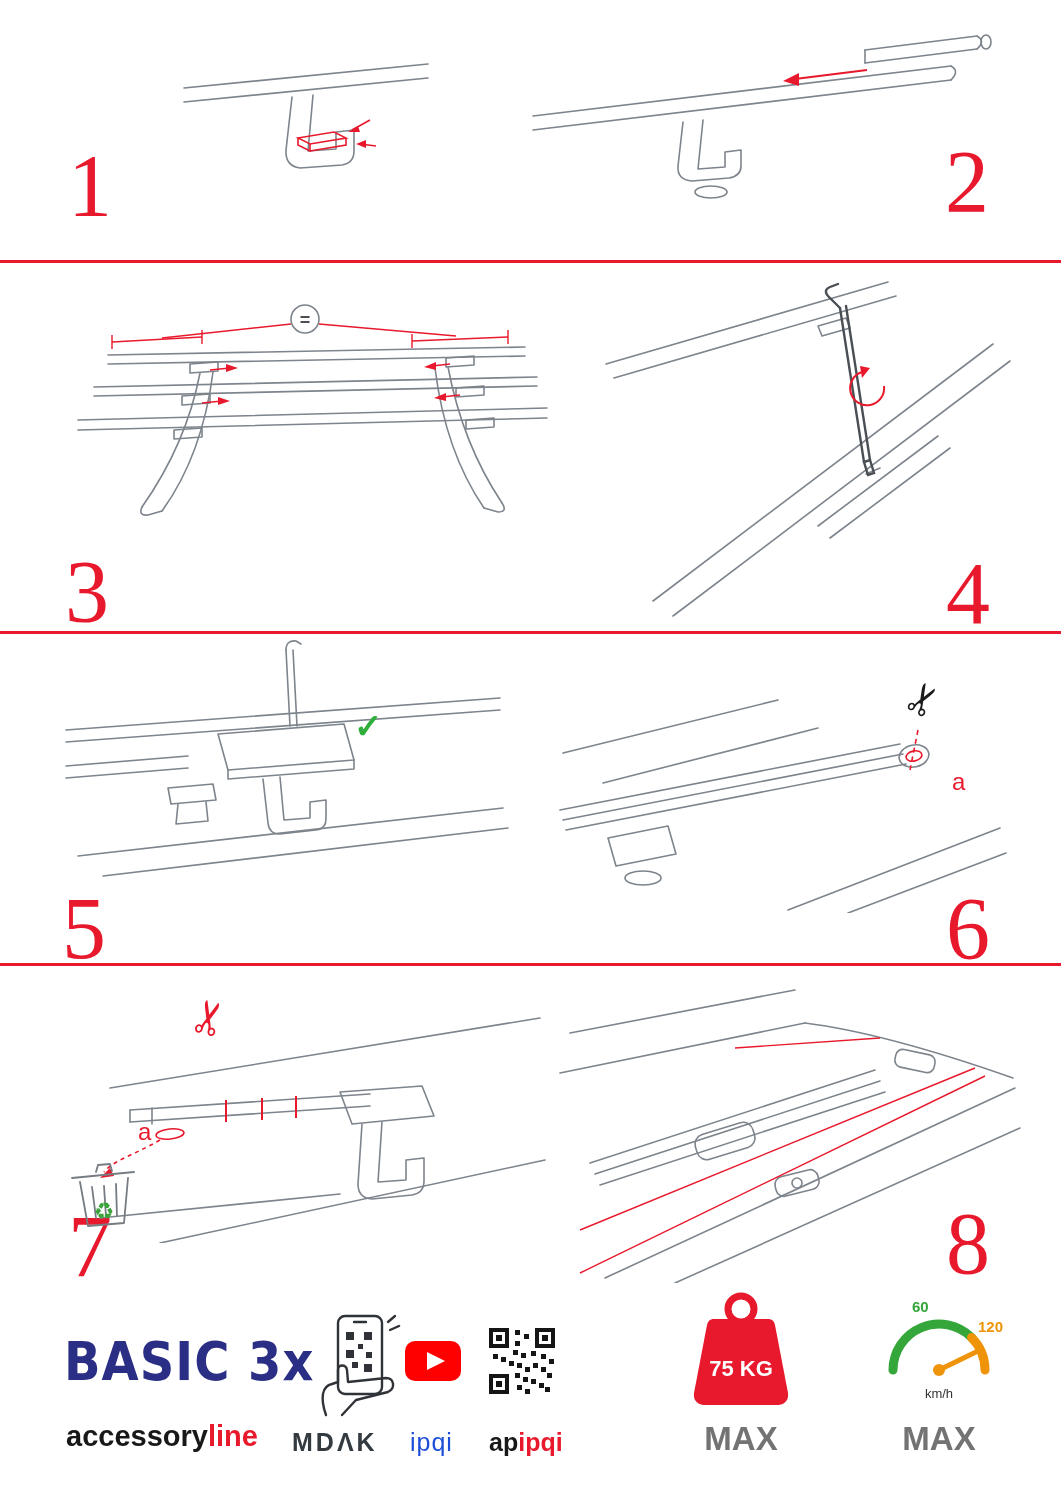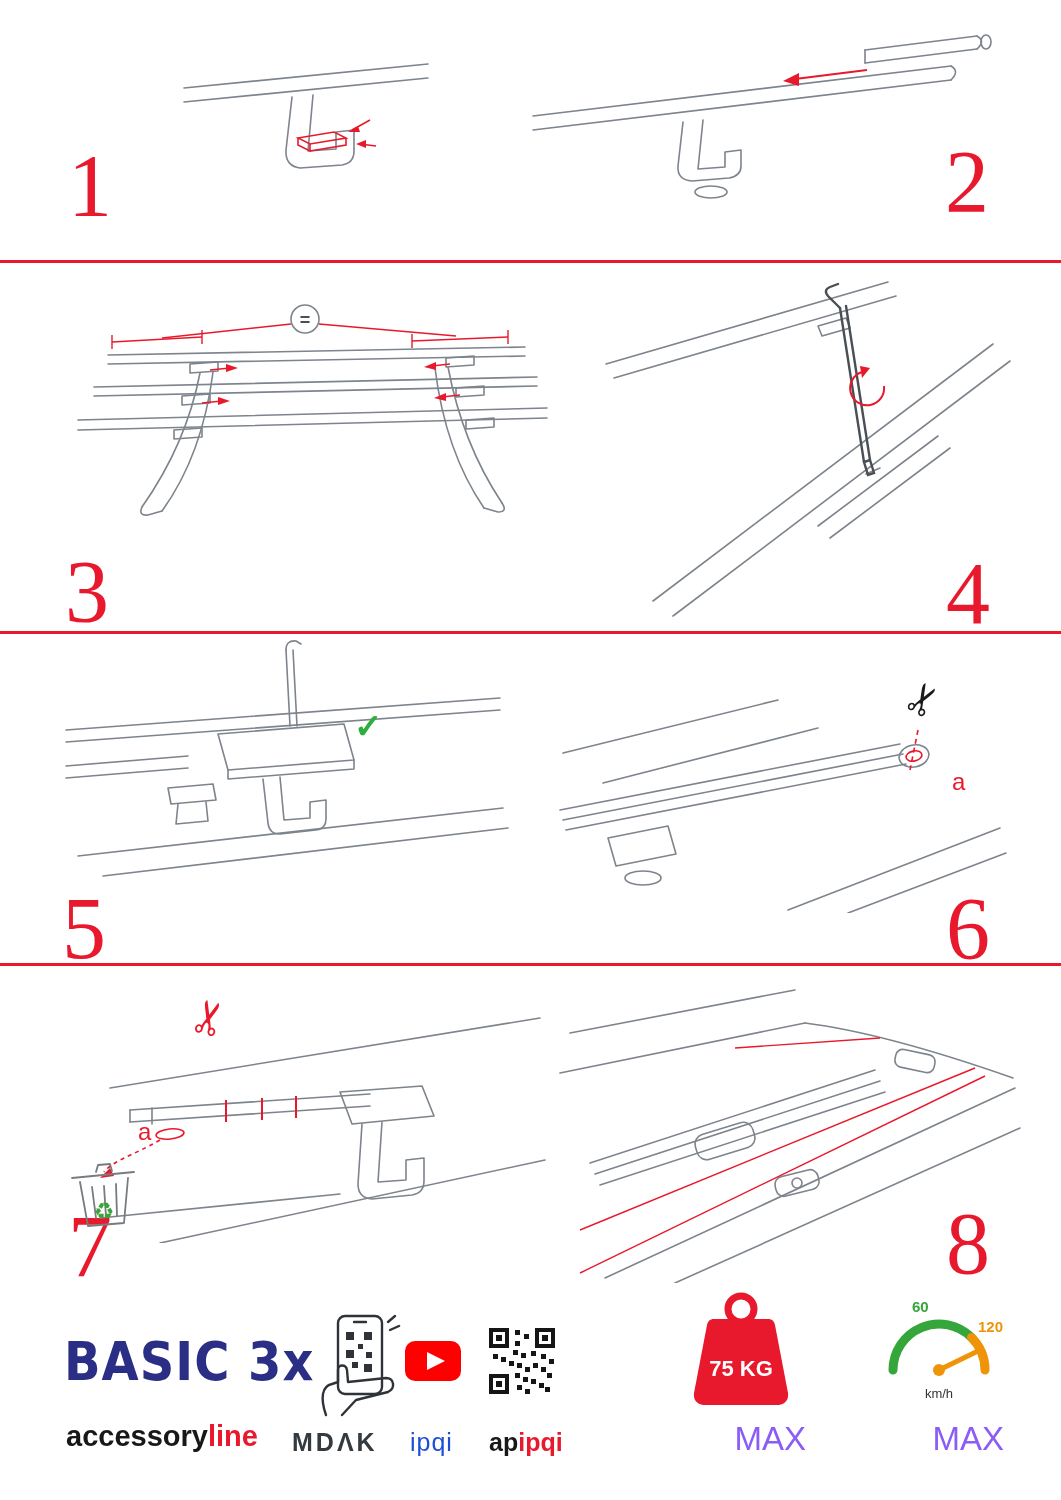--- a/index.html
+++ b/index.html
@@ -18,21 +18,21 @@
     position:absolute; left:64px; top:1330px;
     font-family:"DejaVu Sans", sans-serif; font-weight:700;
     font-size:48px; letter-spacing:1px; color:#2b2e85;
     transform:scaleY(1.12); transform-origin:top left;
   }
   .brand-sub { position:absolute; left:66px; top:1420px; font-size:29px; font-weight:700; color:#181818; }
   .red { color:#e8192c; }
   .logo-mdak { position:absolute; left:292px; top:1428px; font-size:25px; font-weight:700; color:#333a40; letter-spacing:3px;text-align:center; }
   .logo-ipqi { position:absolute; left:410px; top:1428px; font-size:25px; font-weight:400; color:#1d4ed8; letter-spacing:1px; }
   .logo-apline { position:absolute; left:489px; top:1428px; font-size:25px; font-weight:700; color:#181818; }
-  .max-label { position:absolute; font-size:33px; font-weight:400; color:#8b5cf6; text-align:right; width:130px; }
+  .max-label { position:absolute; font-size:33px; font-weight:700; color:#737373; text-align:center; width:130px; }
   svg text { font-family:"Liberation Sans", sans-serif; }
 </style>
 </head>
 <body>
 
 <div class="page">
 
   <div class="step-number" style="left:68px; top:142px;">1</div>
 
   <svg class="illus" style="left:170px; top:50px;" width="270" height="195" viewBox="0 0 270 195">

